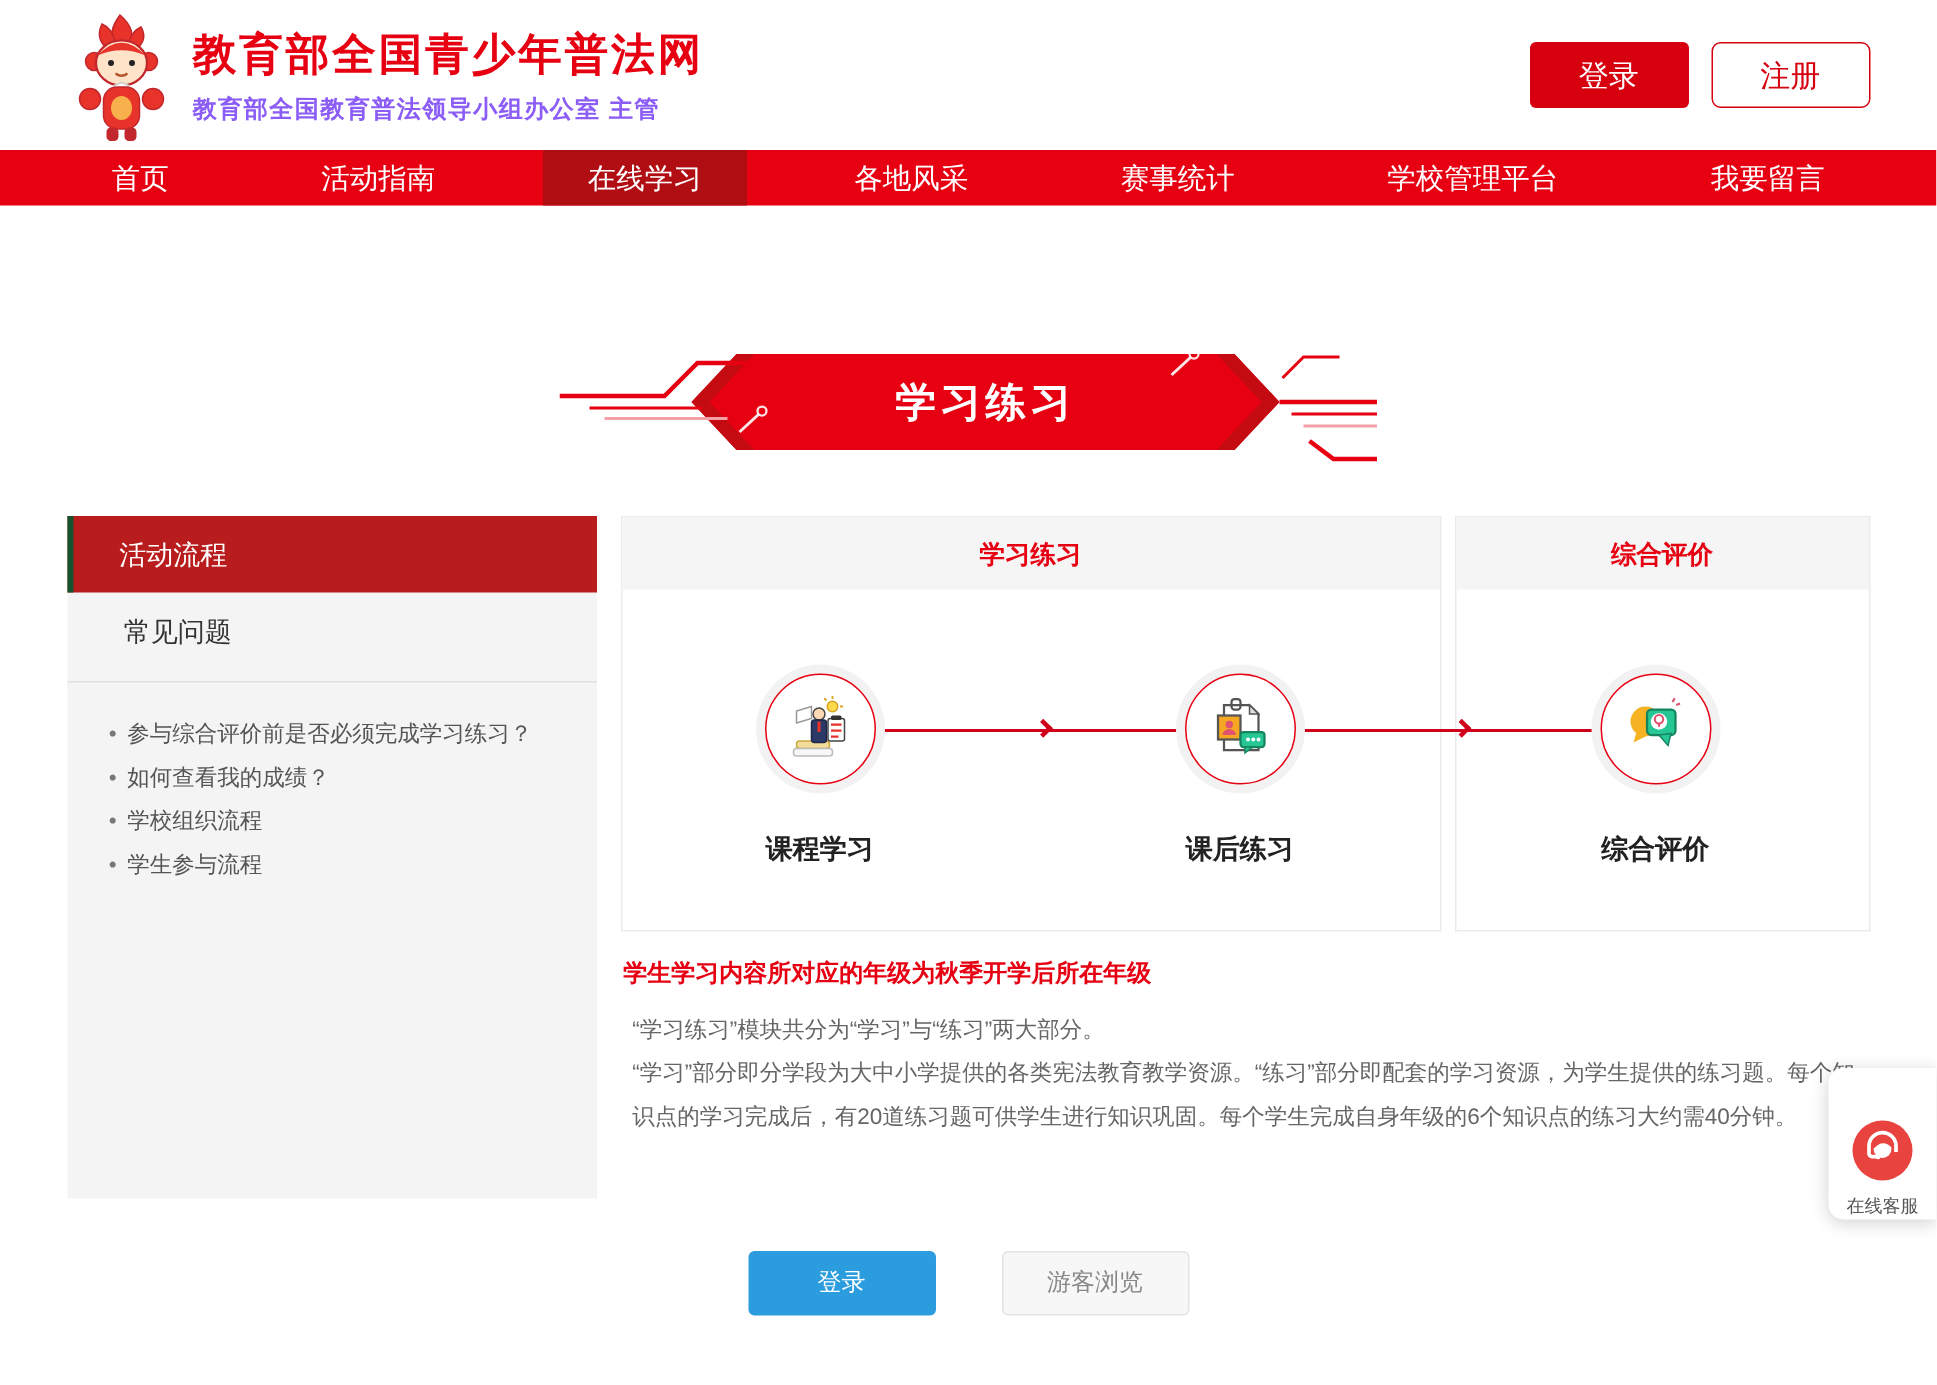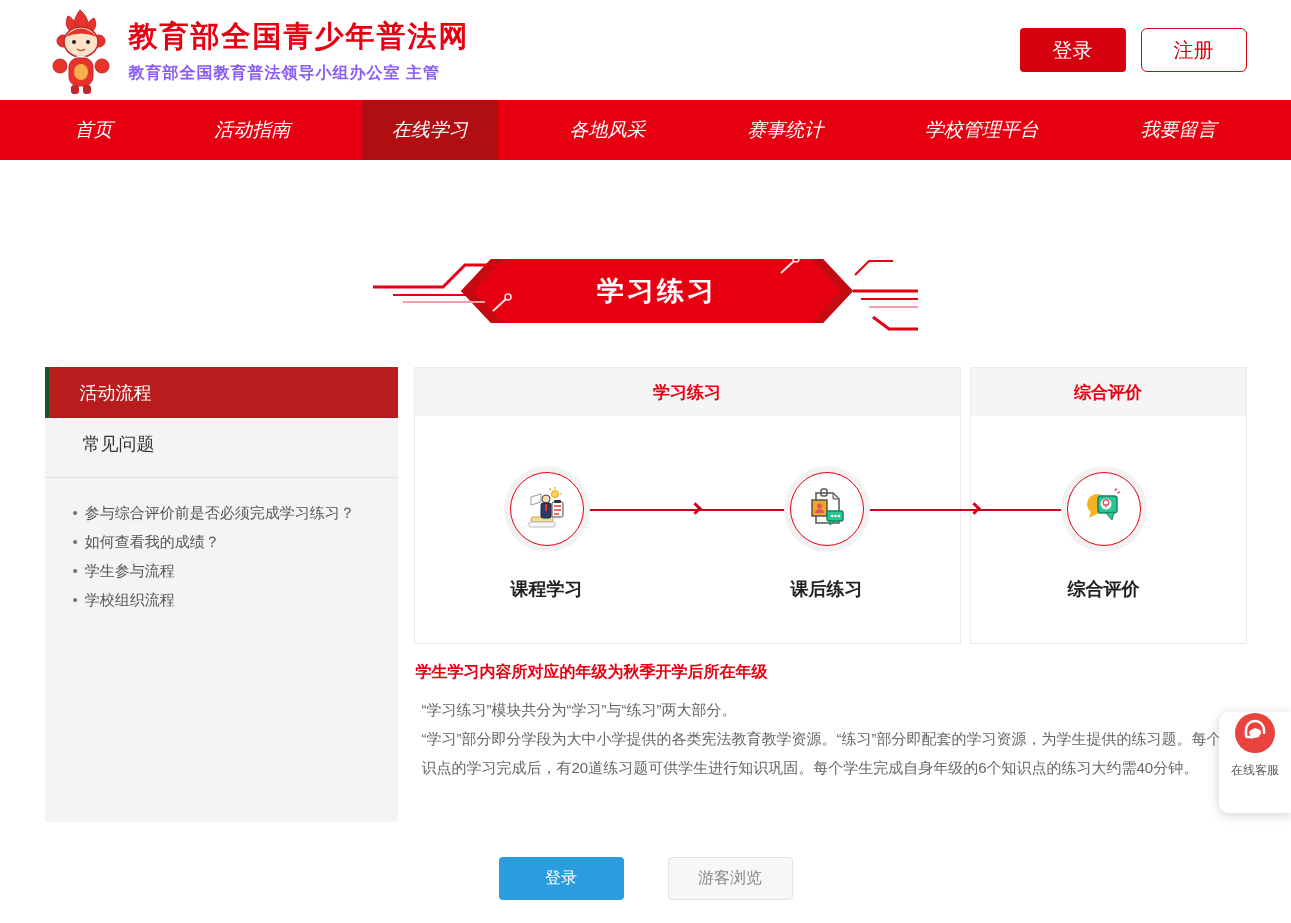--- a/index.html
+++ b/index.html
@@ -14,21 +14,21 @@
   .mascot { width:72px; height:88px; margin-top:4px; }
   .brand-text .title { font-size:29px; font-weight:bold; color:#e60012; letter-spacing:2px; }
   .brand-text .subtitle { font-size:16px; font-weight:bold; color:#8b5cf6; margin-top:6px; letter-spacing:1px; }
   .header-actions { margin-left:auto; display:flex; gap:15px; }
   .btn-login-top { width:106px; height:44px; background:#d6000f; color:#fff; font-size:20px;
     border:none; border-radius:4px; cursor:pointer; font-family:inherit; }
   .btn-register-top { width:106px; height:44px; background:#fff; color:#d6000f; font-size:20px;
     border:1px solid #d6000f; border-radius:6px; cursor:pointer; font-family:inherit; }
 
   
-  .main-nav { height:60px; background:#e60012;font-style:italic; }
+  .main-nav { height:37px; background:#e60012; }
   .main-nav .container { display:flex; justify-content:space-between; align-items:stretch; height:100%; }
   .nav-item { display:flex; align-items:center; padding:0 30px; color:#fff; font-size:19px;
     cursor:pointer; white-space:nowrap; }
   .nav-item.active { background:#b00e13; }
 
   
   .banner-wrap { margin-top:87px; display:flex; justify-content:center; }
   .banner { position:relative; width:545px; height:84px; }
   .banner svg { position:absolute; inset:0; }
   .banner-title { position:absolute; left:88px; top:12px; width:392px; height:64px;
@@ -75,21 +75,21 @@
   
   .bottom-actions { margin-top:35px; display:flex; justify-content:center; gap:24px; }
   .btn-login-bottom { width:125px; height:43px; background:#2b9cdd; color:#fff; font-size:16px;
     border:none; border-radius:4px; cursor:pointer; font-family:inherit; }
   .btn-guest { width:125px; height:43px; background:#f7f7f7; color:#888; font-size:16px;
     border:1px solid #e3e3e3; border-radius:4px; cursor:pointer; font-family:inherit;margin-left:20px; }
 
   
   .service-widget { position:absolute; right:0; top:712px; width:72px; height:101px;
     background:#fff; border-radius:10px 0 0 10px; box-shadow:0 2px 12px rgba(0,0,0,.18);
-    display:flex; flex-direction:column; align-items:center; justify-content:flex-start;
+    display:flex; flex-direction:column; align-items:center; justify-content:flex-end;
     gap:8px; z-index:10; cursor:pointer; }
   .service-label { font-size:12px; color:#555; }
 </style>
 </head>
 <body>
 
 <header class="site-header">
   <div class="container" style="display:flex; align-items:center; height:100%;">
     <div class="brand">
       <svg class="mascot" viewBox="0 0 70 88">
@@ -165,22 +165,22 @@
 <div class="container">
   <div class="content-row">
 
     <aside class="sidebar">
       <div class="side-tab active">活动流程</div>
       <div class="side-tab">常见问题</div>
       <div class="side-divider"></div>
       <div class="question-list">
         <div class="question-item">参与综合评价前是否必须完成学习练习？</div>
         <div class="question-item">如何查看我的成绩？</div>
+        <div class="question-item">学校组织流程</div>
         <div class="question-item">学生参与流程</div>
-        <div class="question-item">学校组织流程</div>
       </div>
     </aside>
 
     <main class="main-col">
 
       <div class="panels-row">
         <div class="panel panel-learn">
           <div class="panel-header">学习练习</div>
         </div>
         <div class="panel panel-eval">

